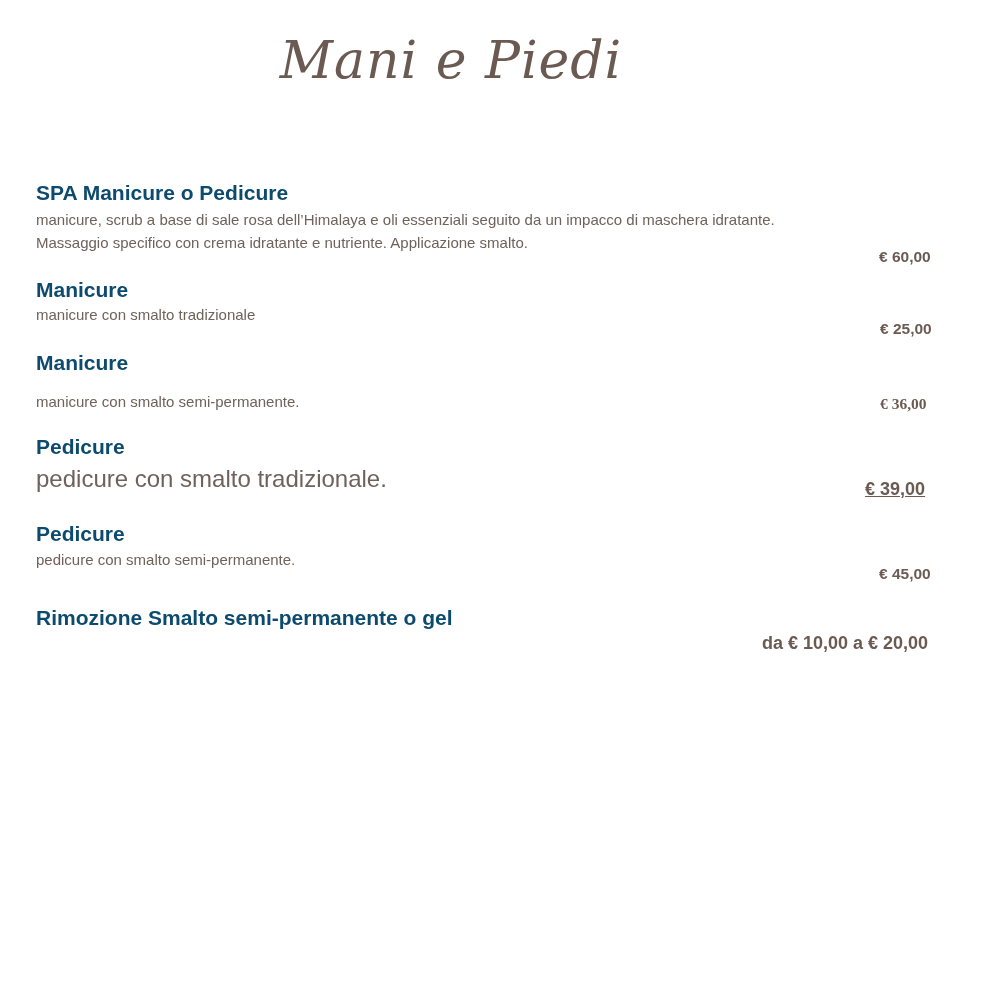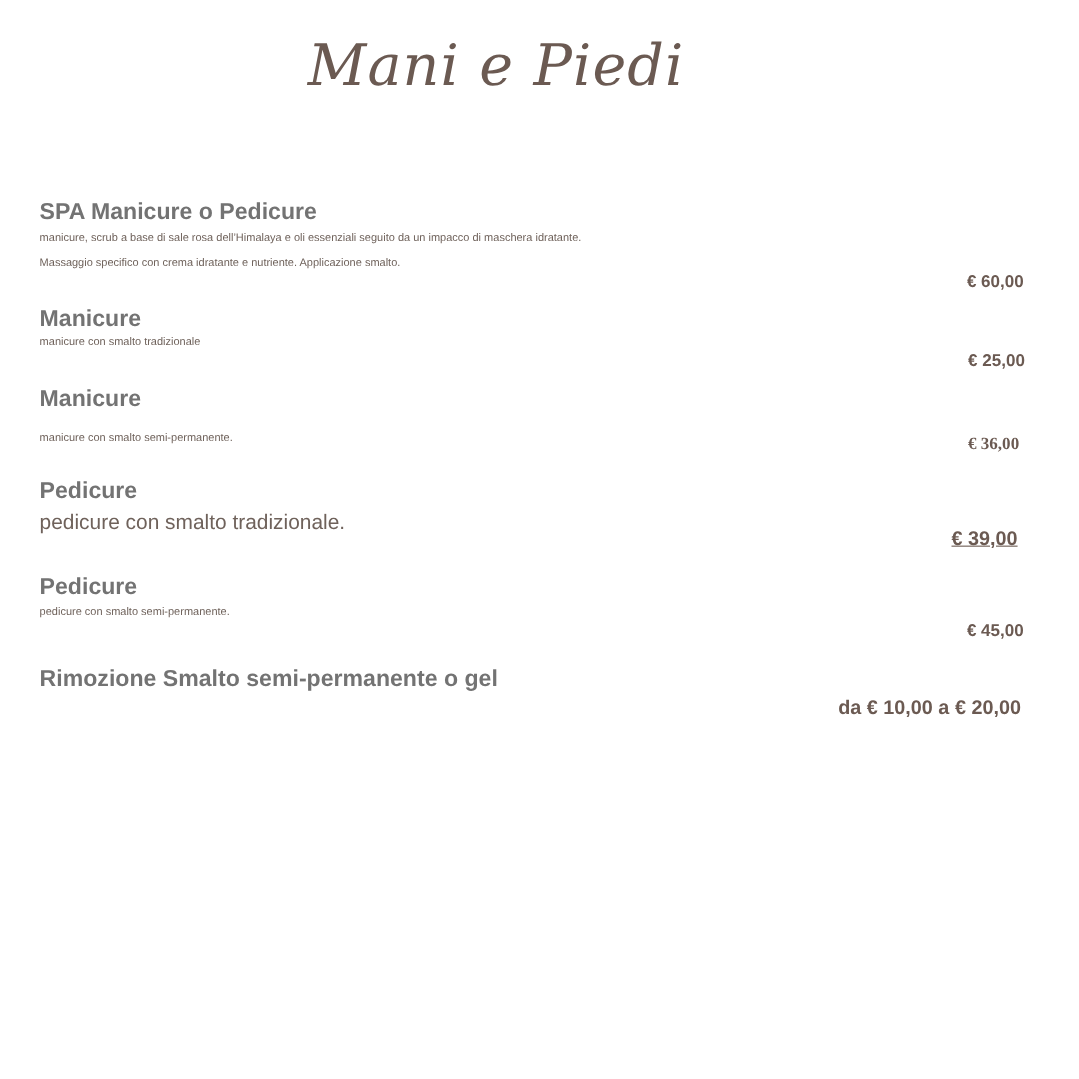--- a/index.html
+++ b/index.html
@@ -24,27 +24,27 @@
       font-family: "DejaVu Serif", serif;
       font-style: italic;
       font-size: 52px;
       letter-spacing: 1px;
       color: #6b5a52;
     }
     .abs { position: absolute; white-space: nowrap; }
     .name {
       font-weight: bold;
       font-size: 21px;
-      color: #737373;
+      color: #0c4a6e;
     }
     .desc {
-      font-size: 10px;
+      font-size: 15px;
       color: #6f625b;
     }
-    .desc.large { font-size: 19px; }
+    .desc.large { font-size: 24px; }
     .price {
       font-weight: bold;
       font-size: 15.5px;
       color: #6b5a52;
       margin-top: 14px;
     }
     .price.large { font-size: 18px; text-decoration: underline; }
     .name.last { font-size: 21px; }
     .price.last { font-size: 18px; }
   </style>

